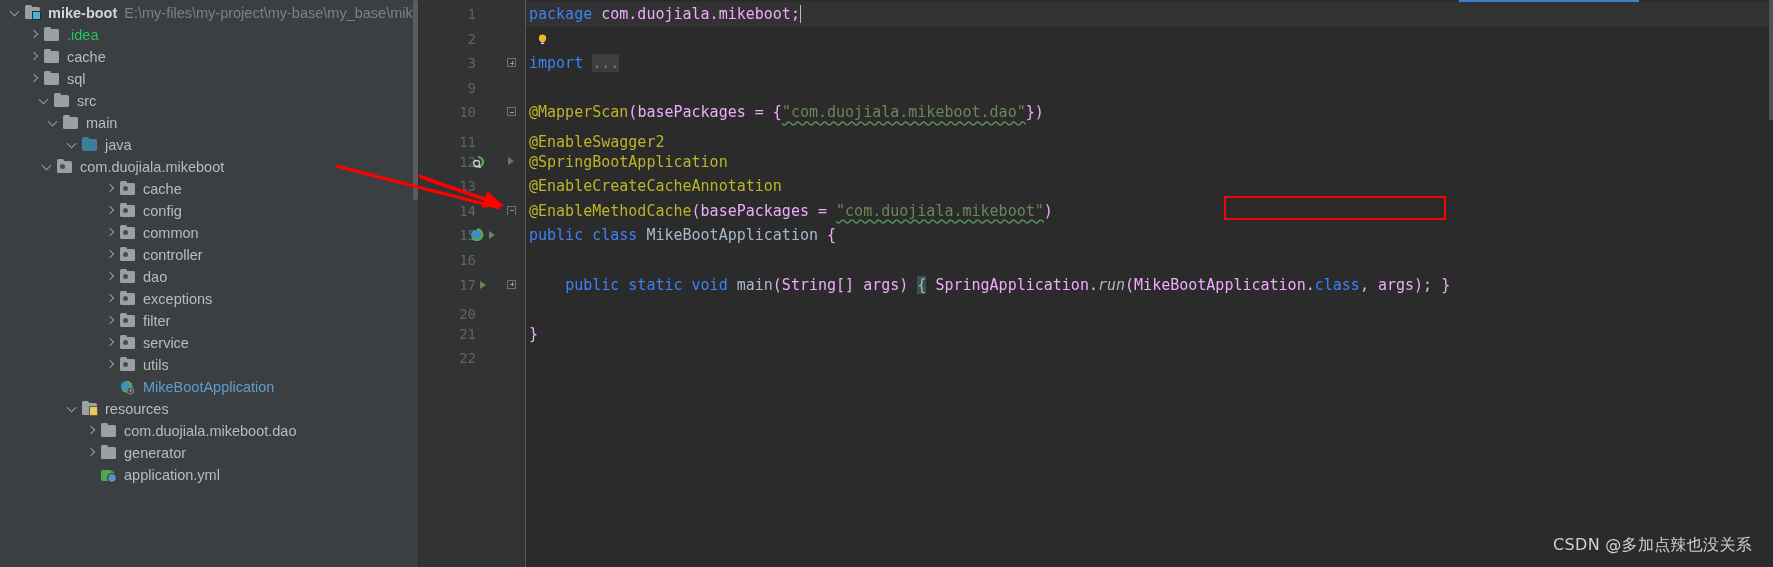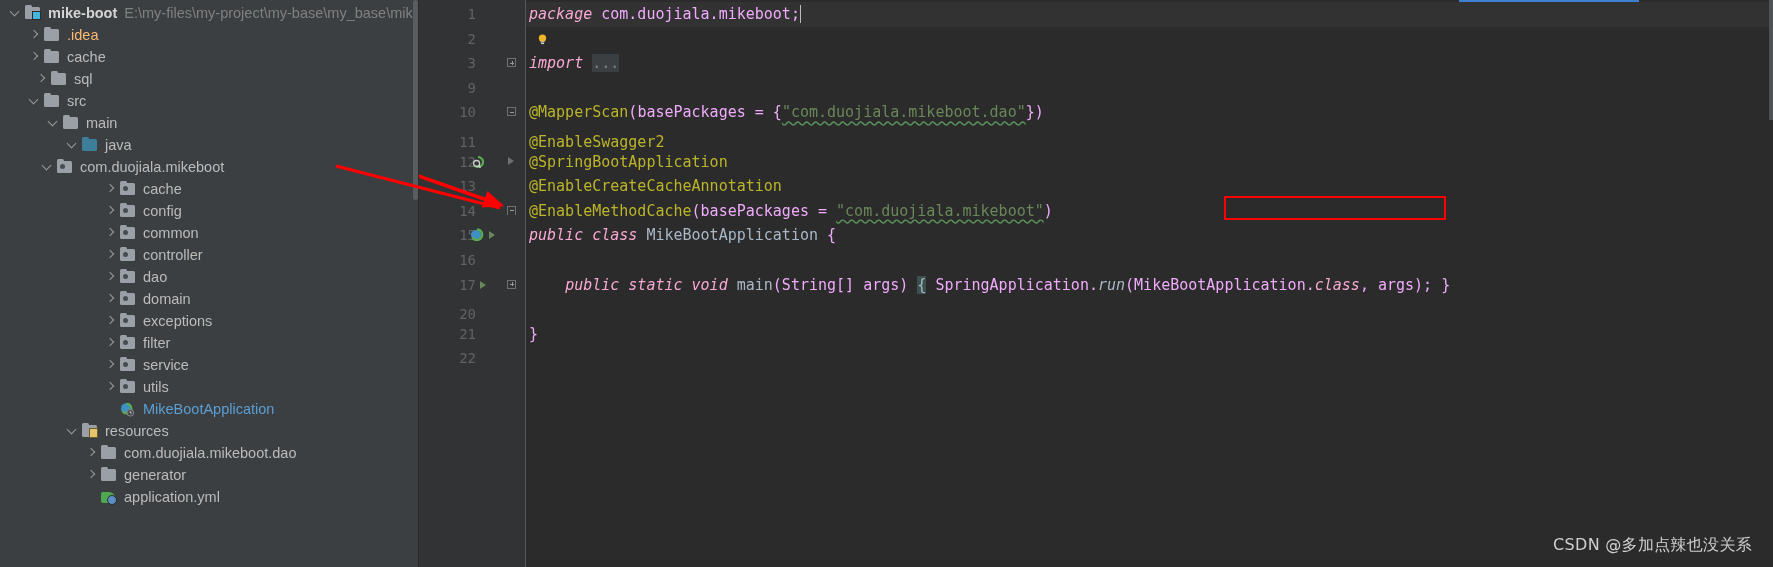--- a/index.html
+++ b/index.html
@@ -129,21 +129,21 @@
     border-radius: 2px 6px 2px 2px;
   }
   .yml-ico::after {
     content:""; position:absolute; right:-2px; bottom:-2px;
     width: 8px; height: 8px; border-radius: 50%;
     background: #5a8ec4; border: 1px solid #2b2b2b;
   }
 
   .proj-title { font-weight: bold; color: #d4d4d4; }
   .proj-path { color: #808080; margin-left: 7px; font-weight: normal; }
-  .name-yellow { color: #fdba74; }
+  .name-yellow { color: #22c55e; }
   .name-blue { color: #5a9fd4; }
 
   
   #panel-divider {
     position: absolute; right: 0; top: 0;
     width: 1px; height: 567px; background: #2b2b2b;
   }
   #tree-scrollbar {
     position: absolute; right: 1px; top: 0;
     width: 5px; height: 200px;
@@ -196,21 +196,21 @@
   .code-txt {
     position: absolute;
     left: 110px;
   }
   .line-highlight {
     position: absolute; left: 107px; right: 0;
     height: 24.6px; background: #323232;
   }
 
   
-  .kw       { color: #f9a8d4; font-style: italic; }
+  .kw       { color: #3b82f6; }
   .plain    { color: #f0abfc; }
   .str      { color: #6a8759; }
   .anno     { color: #bbb529; }
   .cls      { color: #a9b7c6; }
   .ital     { color: #a9b7c6; font-style: italic; }
   .brace-hl { background: #3b514d; color: #a9b7c6; }
   .ellipsis { background: #3c3f41; color: #808080; }
   .squiggle {
     text-decoration: underline;
     text-decoration-style: wavy;
@@ -320,28 +320,28 @@
           </span>
           <span class="lbl name-yellow">.idea</span>
         </div>
         <div class="tree-row" style="padding-left:27px">
           <span class="arrow right"></span>
           <span class="ico">
             <span class="folder-grey"></span>
           </span>
           <span class="lbl ">cache</span>
         </div>
-        <div class="tree-row" style="padding-left:34px">
+        <div class="tree-row" style="padding-left:27px">
           <span class="arrow right"></span>
           <span class="ico">
             <span class="folder-grey"></span>
           </span>
           <span class="lbl ">sql</span>
         </div>
-        <div class="tree-row" style="padding-left:27px">
+        <div class="tree-row" style="padding-left:37px">
           <span class="arrow down"></span>
           <span class="ico">
             <span class="folder-grey"></span>
           </span>
           <span class="lbl ">src</span>
         </div>
         <div class="tree-row" style="padding-left:46px">
           <span class="arrow down"></span>
           <span class="ico">
             <span class="folder-grey"></span>
@@ -401,29 +401,20 @@
           <span class="lbl ">controller</span>
         </div>
         <div class="tree-row" style="padding-left:103px">
           <span class="arrow right"></span>
           <span class="ico">
             <span class="folder-pkg">
               <span class="dot"></span>
             </span>
           </span>
           <span class="lbl ">dao</span>
-        </div>
-        <div class="tree-row" style="padding-left:103px">
-          <span class="arrow right"></span>
-          <span class="ico">
-            <span class="folder-pkg">
-              <span class="dot"></span>
-            </span>
-          </span>
-          <span class="lbl ">domain</span>
         </div>
         <div class="tree-row" style="padding-left:103px">
           <span class="arrow right"></span>
           <span class="ico">
             <span class="folder-pkg">
               <span class="dot"></span>
             </span>
           </span>
           <span class="lbl ">exceptions</span>
         </div>

